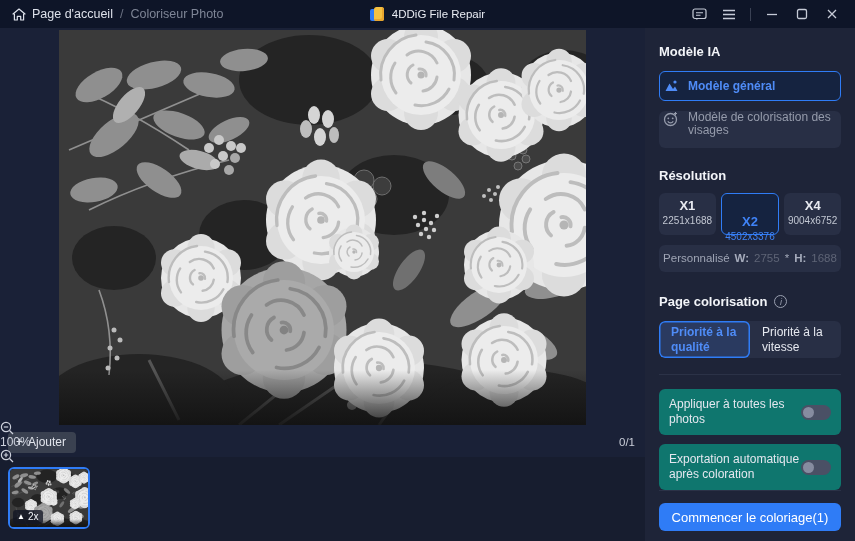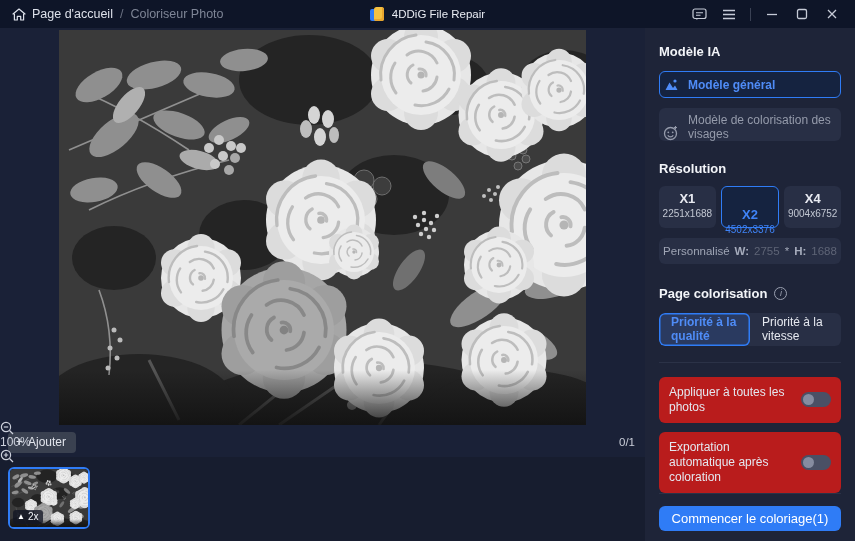--- a/index.html
+++ b/index.html
@@ -68,21 +68,21 @@
     display:flex; flex-direction:column; font-size:12px;
   }
   .sec-title { font-size:13px; font-weight:bold; color:#F2F4F8; }
   .model-btn {
     margin-top:12px; height:32px; border-radius:6px; display:flex; align-items:center; gap:9px;
     padding:0 4px; background:#282F45; color:#959BAB; cursor:default;
   }
   .model-btn.selected {
     background:#152340; border:1px solid #2F7CF6; color:#4F8CF7; font-weight:bold;
   }
-  .model-btn.faces { height:40px; margin-top:10px; line-height:13.5px; align-items:flex-end; }
+  .model-btn.faces { height:40px; margin-top:10px; line-height:13.5px; align-items:flex-start; }
   .model-btn .mi { flex:none; display:flex; }
 
   .res-title { margin-top:20px; }
   .res-row { display:flex; gap:5px; margin-top:10px; }
   .res-card {
     flex:1; height:42px; background:#282F45; border-radius:6px; text-align:center; padding-top:5px; cursor:default;
   }
   .res-card .rl { font-size:13px; font-weight:bold; color:#E8EAF1; line-height:16px; }
   .res-card .rs { font-size:10px; color:#C2C7D2; line-height:13px; }
   .res-card.selected { background:#152340; border:1px solid #2F7CF6; padding-top:20px; }
@@ -103,22 +103,22 @@
   }
   .seg-cell { width:50%; display:flex; flex-direction:column; justify-content:center; padding-left:12px;
     font-size:12px; line-height:14.5px; color:#E6E9F0; cursor:default; }
   .seg-cell.selected {
     background:#2A3A60; border-radius:6px; box-shadow:inset 0 0 0 1.5px #2F7CF6;
     color:#4F8CF7; font-weight:bold;
   }
   .divider { height:1px; background:#2B3247; margin-top:16px; flex:none; }
 
   .toggle-card {
-    margin-top:14px; background:#b91c1c; border-radius:6px; padding:8px 10px;
-    display:flex; align-items:center; gap:8px; color:#E4E7EF; font-size:12px; line-height:15px;
+    margin-top:14px; background:#0f766e; border-radius:6px; padding:8px 10px;
+    display:flex; align-items:center; color:#E4E7EF; font-size:12px; line-height:15px;
   }
   .toggle-card .t-label { flex:1; }
   .toggle {
     flex:none; width:30px; height:15px; border-radius:8px; background:#4A5065; position:relative; cursor:default;
   }
   .toggle .knob { position:absolute; left:2px; top:2px; width:11px; height:11px; border-radius:50%; background:#868CA0; }
 
   .start-btn {
     margin-top:12px; height:30px; border:none; border-radius:6px; background:#2F7CF6; color:#fff;
     font-size:13px; font-family:"Liberation Sans", sans-serif; width:100%; cursor:default;

